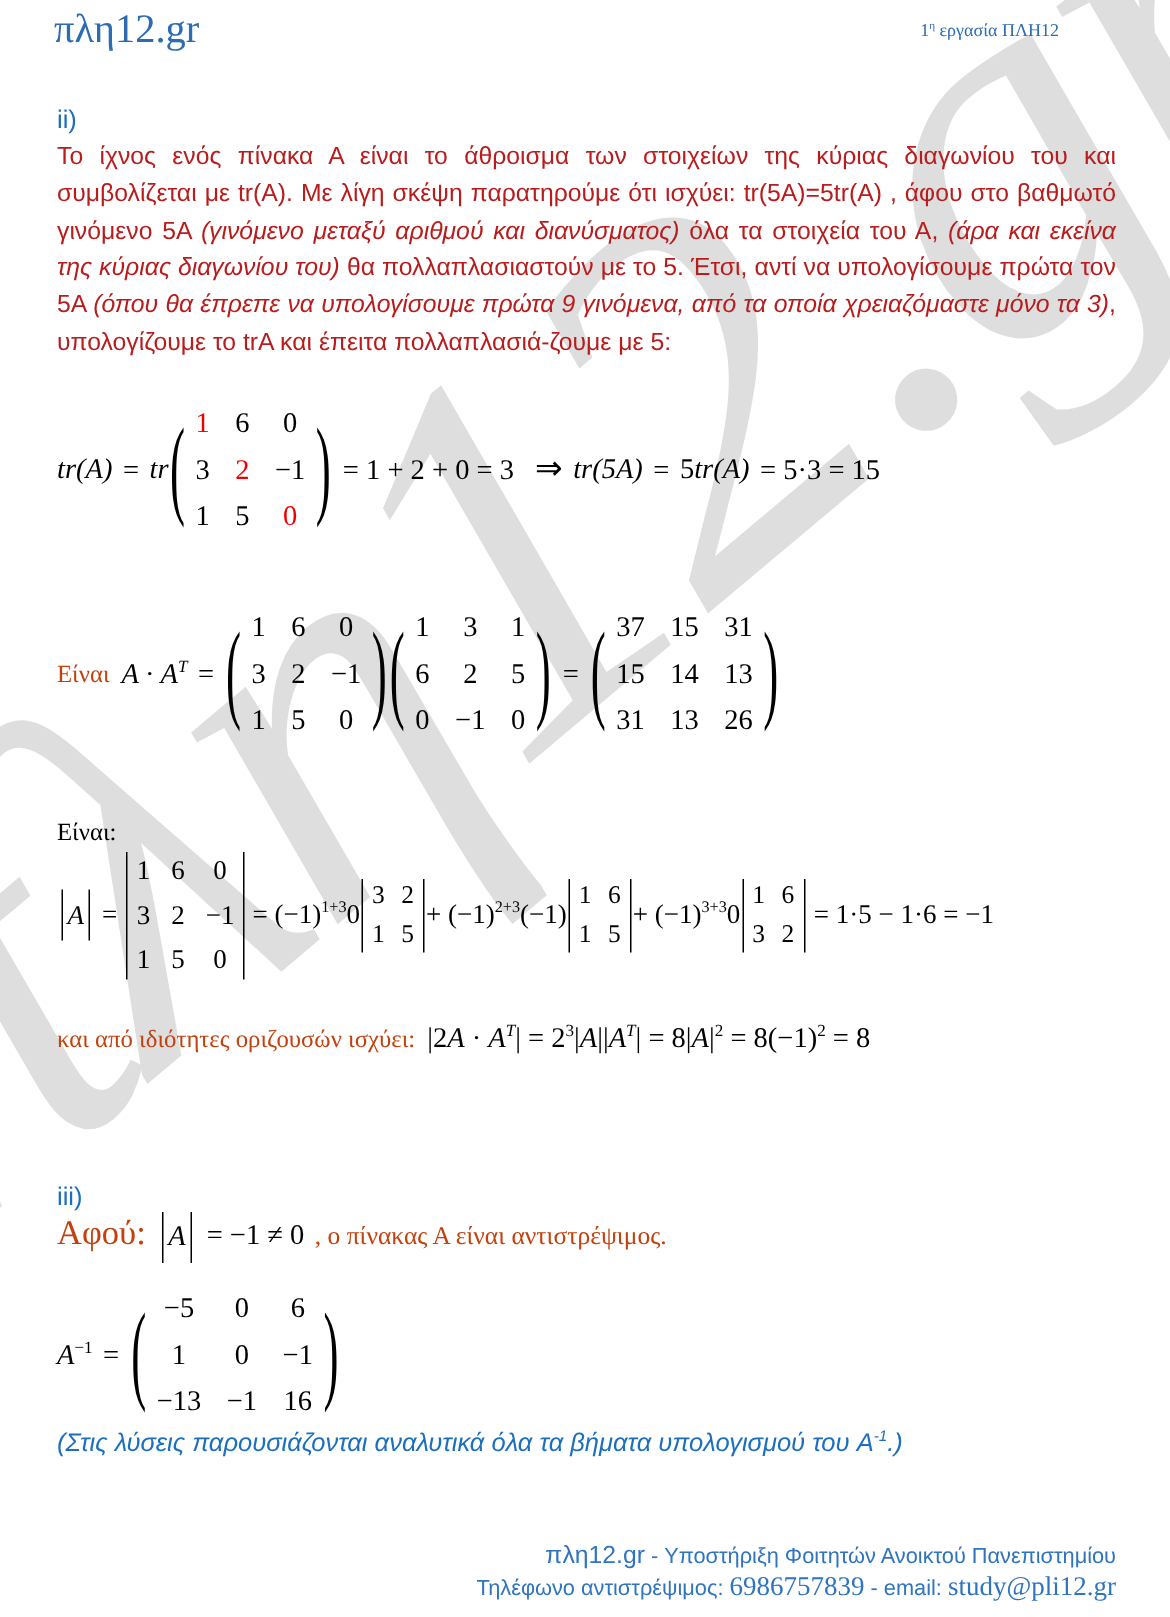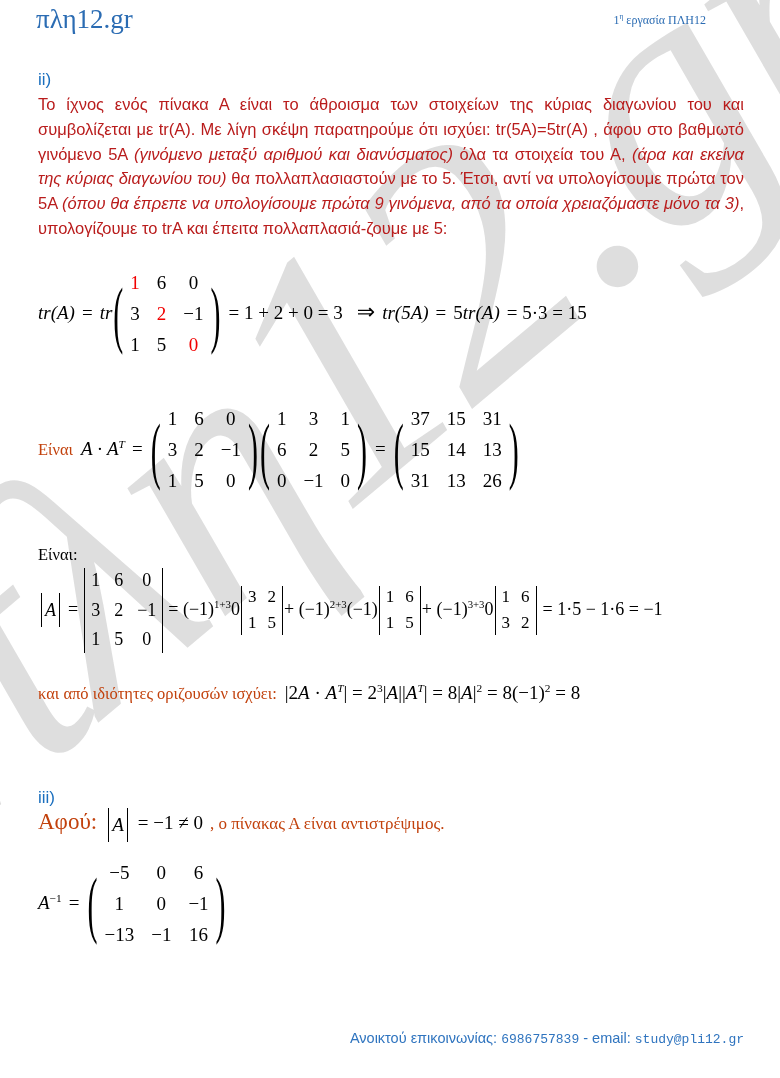--- a/index.html
+++ b/index.html
@@ -16,21 +16,21 @@
 
   .z{position:absolute;z-index:1;}
 
   
   .hdr-logo{left:36px;top:4px;font-family:"Liberation Serif",serif;font-size:27px;color:#2b6cb3;}
   .hdr-right{right:74px;top:12px;font-family:"Liberation Serif",serif;font-size:12px;color:#2b6cb3;}
   .hdr-right sup{font-size:62%;}
   .footer{right:36px;top:1028px;text-align:right;color:#2f74bf;line-height:19px;}
   .footer .brand{font-size:16.5px;}
   .footer .f-sm{font-size:14.5px;}
-  .footer .serif{font-family:Liberation Mono, monospace;font-size:13px;}
+  .footer .serif{font-family:Liberation Serif, serif;font-size:18px;}
   .lbl{font-size:17px;color:#1b6fbe;}
   .para{left:38px;top:92px;width:706px;font-size:16.5px;line-height:24.8px;
         text-align:justify;color:#b91c1c;}
   .it{font-style:italic;}
 
   
   .eqrow{white-space:nowrap;font-family:"Liberation Serif",serif;font-size:19px;color:#000;}
   .eqrow .sans{font-family:Liberation Serif, serif;font-size:16.5px;color:#c2410c;}
   .mi{font-style:italic;}
   .rel{margin:0 7px;}
@@ -218,18 +218,20 @@
           <span>0</span>
           <span>−1</span>
           <span>−13</span>
           <span>−1</span>
           <span>16</span>
         </span>
         <span class="par p3">)</span>
       </span>
   </div>
 
+  <div class="z note-inv"><span>(Στις λύσεις παρουσιάζονται αναλυτικά όλα τα βήματα υπολογισμού του A</span><sup>-1</sup><span>.)</span></div>
 
   <div class="z footer">
-    <div><span class="f-sm">Ανοικτού επικοινωνίας: </span><span class="serif">6986757839</span><span class="f-sm"> - email: </span><span class="serif">study@pli12.gr</span></div>
+    <div><span class="brand">πλη12.gr</span><span class="f-sm"> - Υποστήριξη Φοιτητών Ανοικτού Πανεπιστημίου</span></div>
+    <div><span class="f-sm">Τηλέφωνο αντιστρέψιμος: </span><span class="serif">6986757839</span><span class="f-sm"> - email: </span><span class="serif">study@pli12.gr</span></div>
   </div>
 
 </div>
 
 </body></html>

